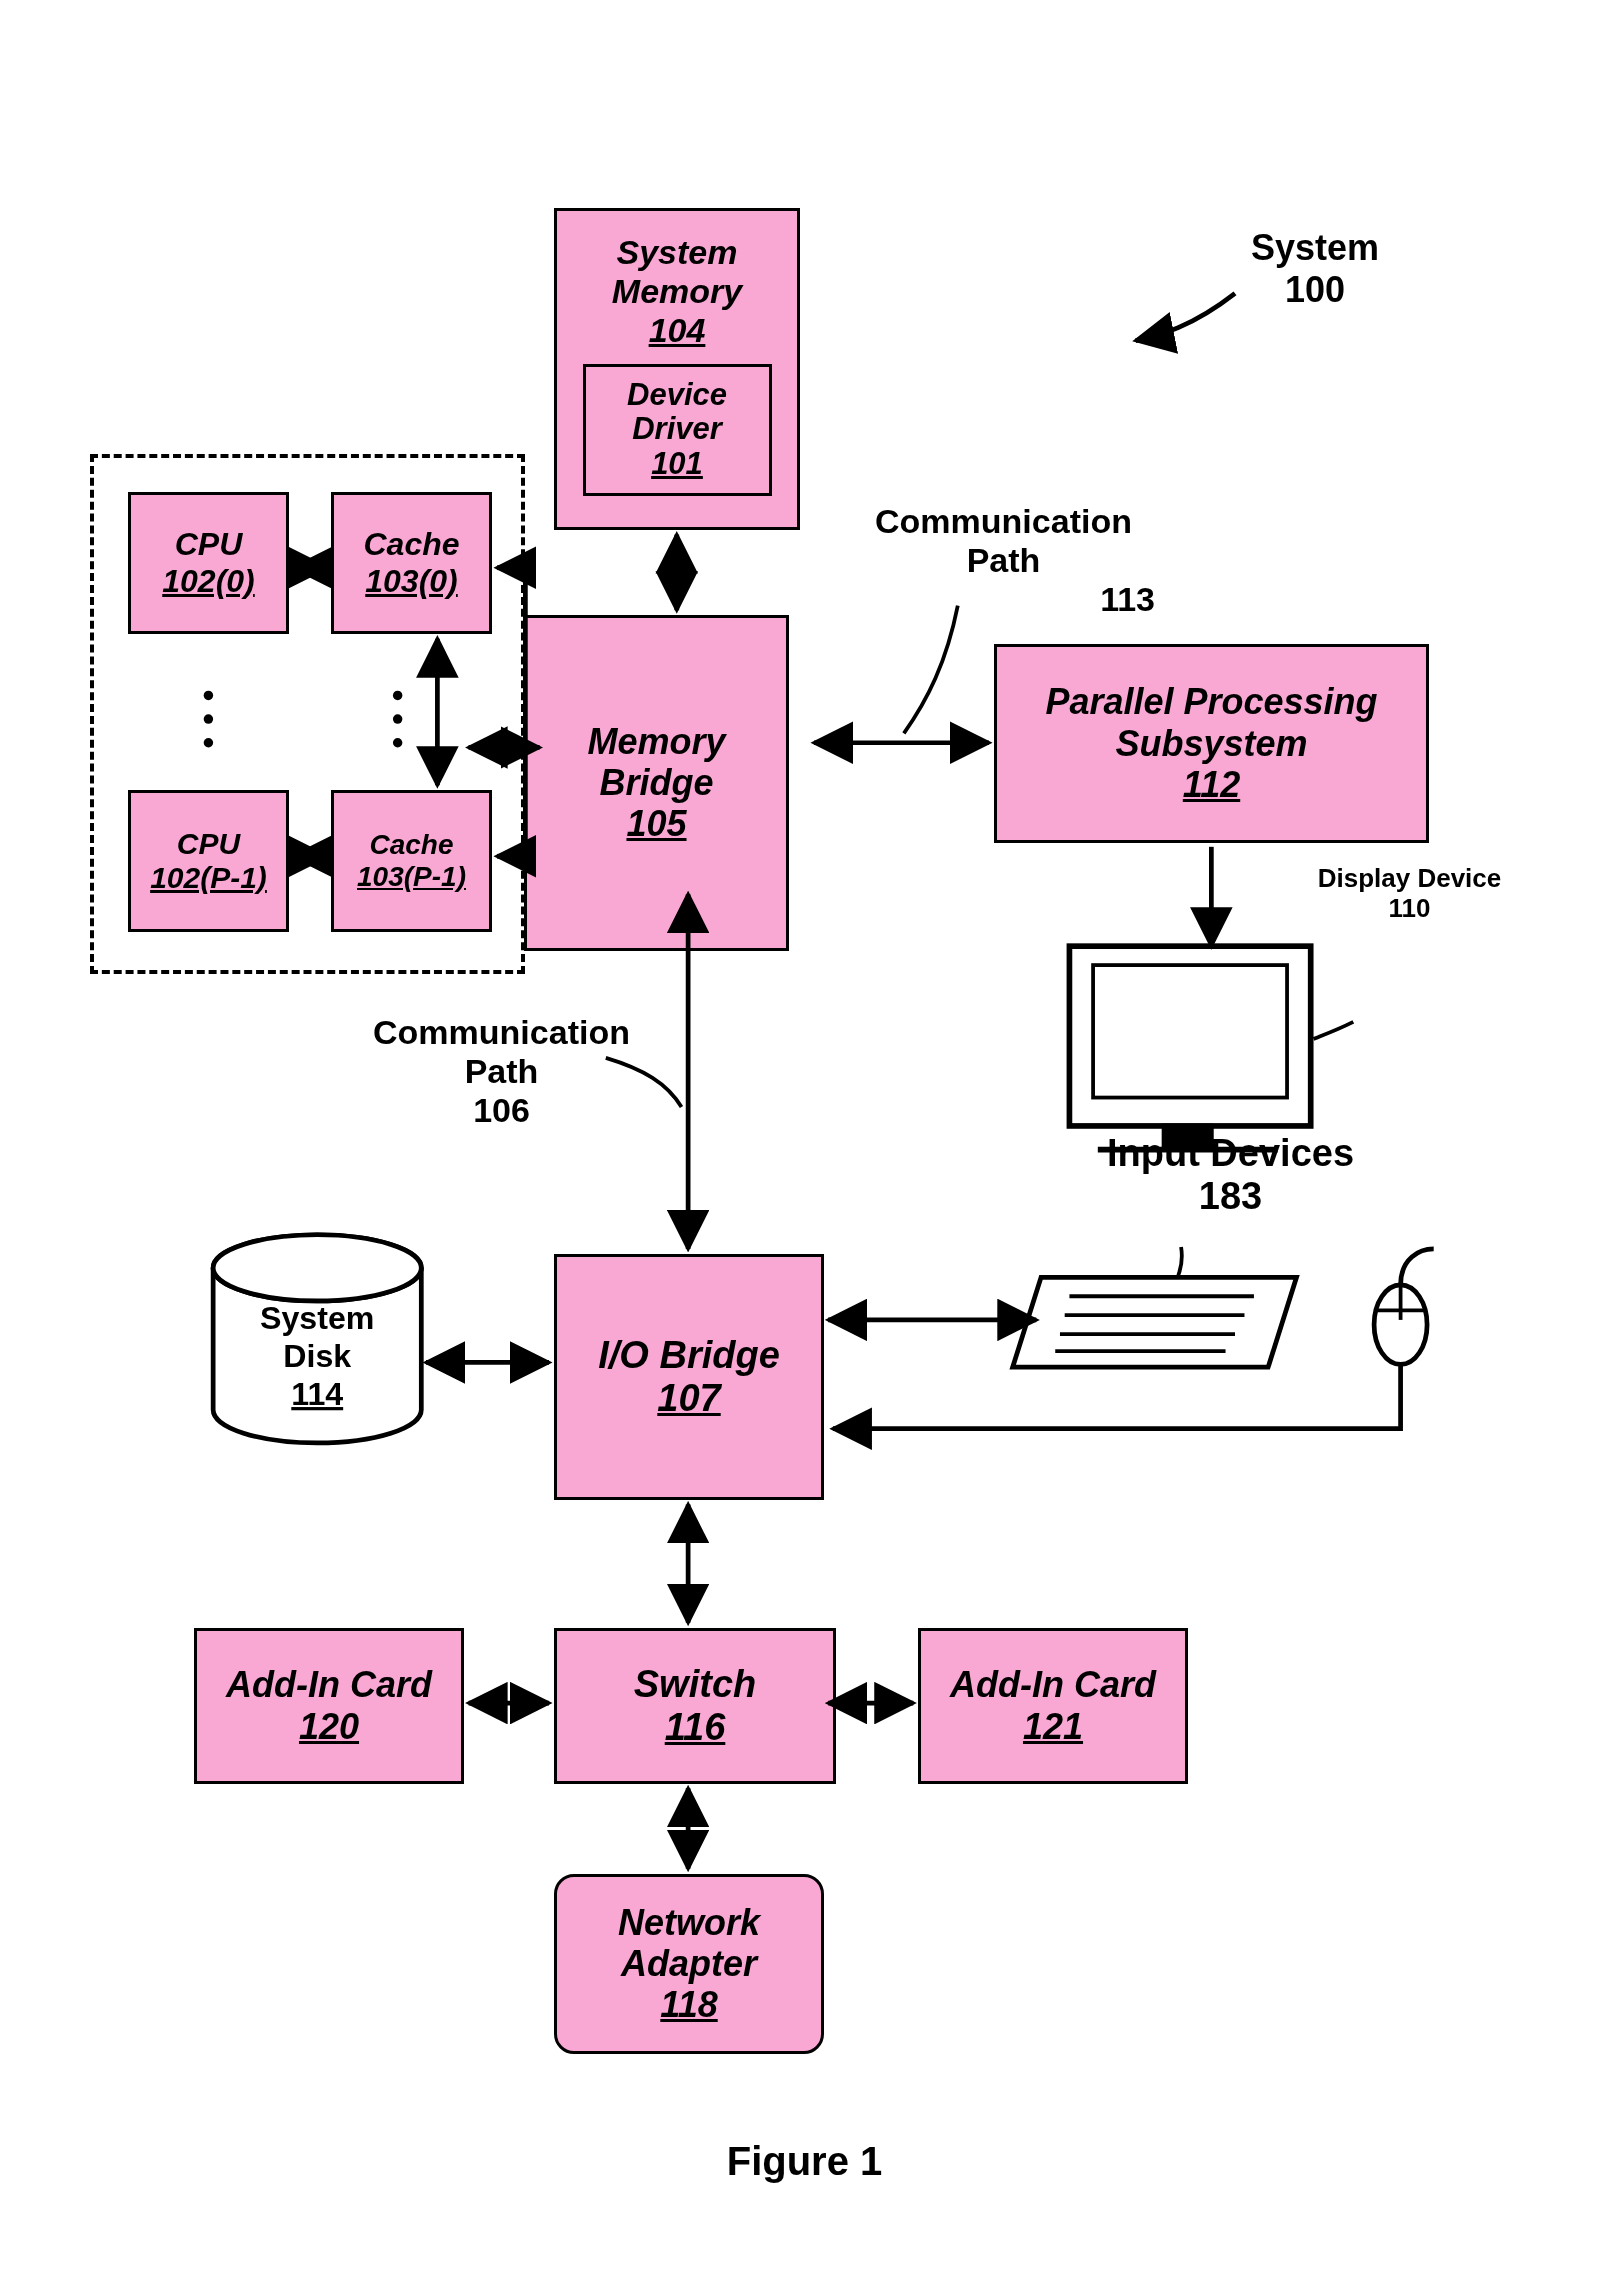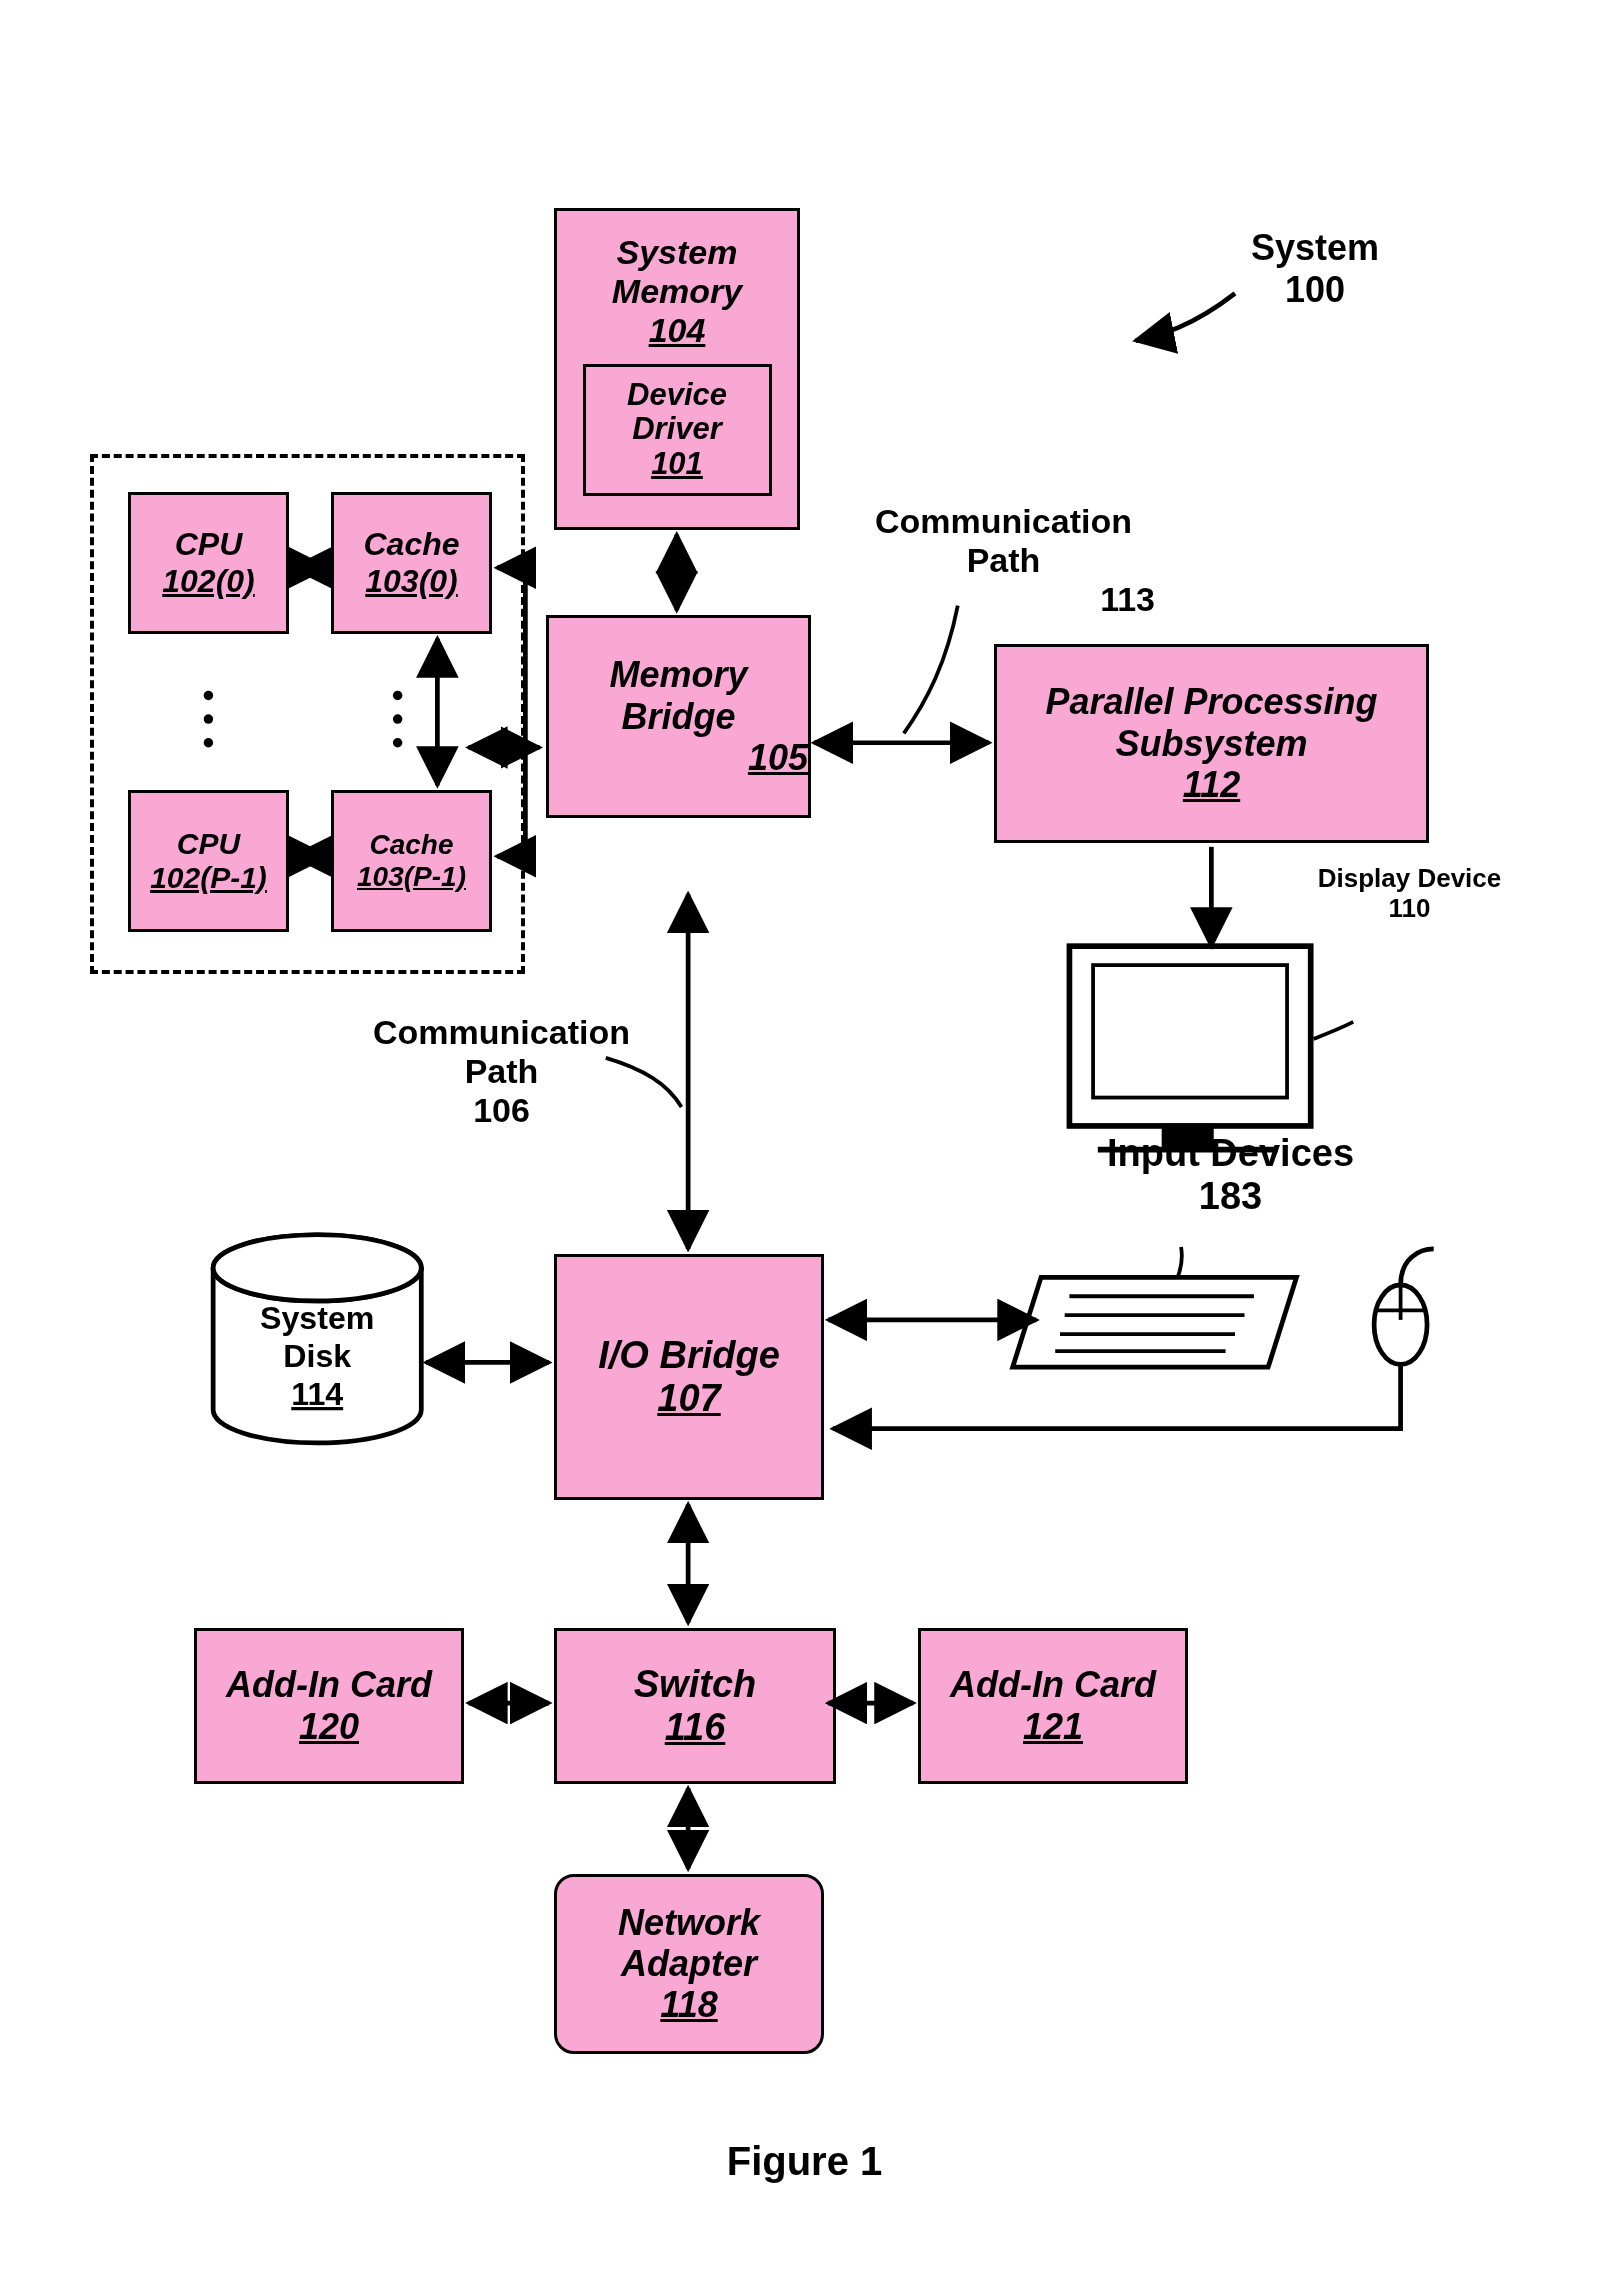--- a/index.html
+++ b/index.html
@@ -26,21 +26,21 @@
       <div style="line-height:1.15;">System Memory</div>
       <div class="num">104</div>
     </div>
 
     <div class="box" style="position:relative; left:auto; top:auto; width:189px; height:132px; margin-top:14px; font-size:31px;">
       <div style="line-height:1.1;">Device Driver</div>
       <div class="num">101</div>
     </div>
   </div>
 
-  <div class="box" style="left:546px; top:615px; width:265px; height:203px; font-size:36px;align-items:flex-end;">
+  <div class="box" style="left:524px; top:615px; width:265px; height:336px; font-size:36px;">
     <div style="line-height:1.15;">Memory Bridge</div>
     <div class="num">105</div>
   </div>
 
   <div class="box" style="left:994px; top:644px; width:435px; height:199px; font-size:36px;">
     <div style="line-height:1.15;">Parallel Processing Subsystem</div>
     <div class="num">112</div>
   </div>
 
   <div class="lbl" style="left:852px; top:502px; width:303px; font-size:34px;">

